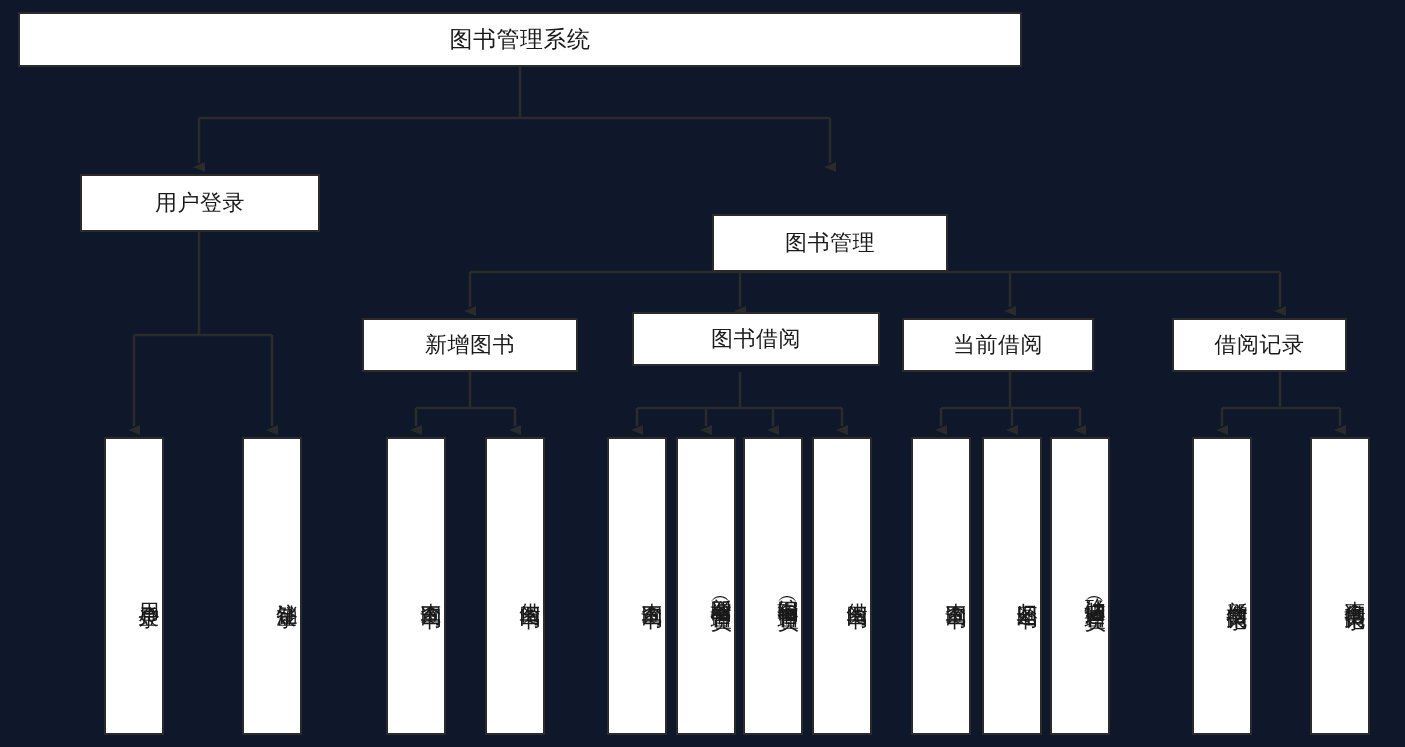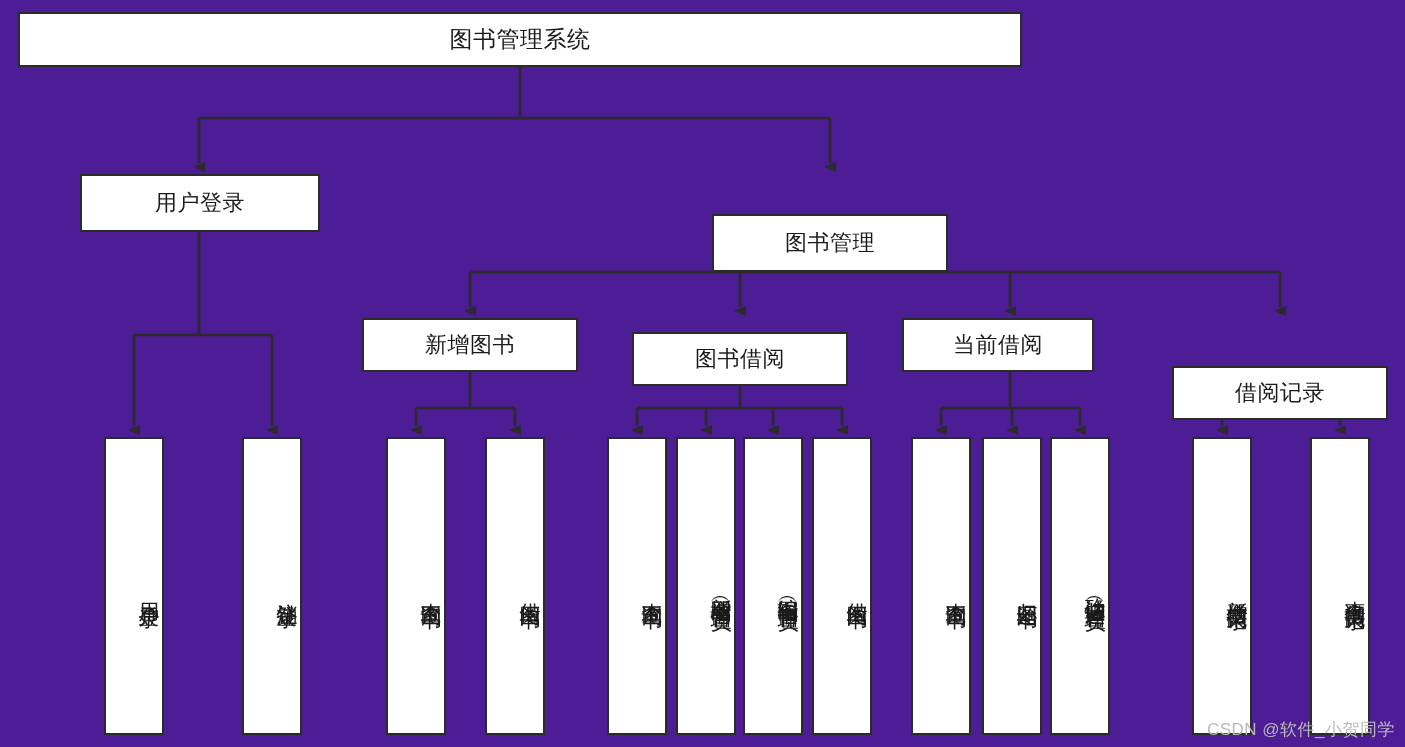--- a/index.html
+++ b/index.html
@@ -8,21 +8,21 @@
     padding: 0;
     background: #ffffff;
   }
   body {
     font-family: "Liberation Sans", "DejaVu Sans", sans-serif;
   }
   #diagram-root {
     position: relative;
     width: 1405px;
     height: 747px;
-    background: #4c1d95;
+    background: #0f172a;
     overflow: hidden;
   }
   #edges-layer {
     position: absolute;
     left: 0;
     top: 0;
     width: 1405px;
     height: 747px;
     pointer-events: none;
   }
@@ -120,27 +120,27 @@
       </div>
       <div class="node horizontal level2" style="left: 80px; top: 174px; width: 240px; height: 58px; border-color: rgb(43, 43, 43); background: rgb(255, 255, 255);">
         <span>用户登录</span>
       </div>
       <div class="node horizontal level2" style="left: 712px; top: 174px; width: 236px; height: 58px; border-color: rgb(43, 43, 43); background: rgb(255, 255, 255); margin-top: 40px;">
         <span>图书管理</span>
       </div>
       <div class="node horizontal level3" style="left: 362px; top: 318px; width: 216px; height: 54px; border-color: rgb(43, 43, 43); background: rgb(255, 255, 255);">
         <span>新增图书</span>
       </div>
-      <div class="node horizontal level3" style="left: 632px; top: 332px; width: 216px; height: 54px; border-color: rgb(43, 43, 43); background: rgb(255, 255, 255);">
+      <div class="node horizontal level3" style="left: 632px; top: 312px; width: 248px; height: 54px; border-color: rgb(43, 43, 43); background: rgb(255, 255, 255);">
         <span>图书借阅</span>
       </div>
       <div class="node horizontal level3" style="left: 902px; top: 318px; width: 192px; height: 54px; border-color: rgb(43, 43, 43); background: rgb(255, 255, 255);">
         <span>当前借阅</span>
       </div>
-      <div class="node horizontal level3" style="left: 1172px; top: 318px; width: 216px; height: 54px; border-color: rgb(43, 43, 43); background: rgb(255, 255, 255); margin-top: 48px;">
+      <div class="node horizontal level3" style="left: 1172px; top: 318px; width: 175px; height: 54px; border-color: rgb(43, 43, 43); background: rgb(255, 255, 255);">
         <span>借阅记录</span>
       </div>
       <div class="node vertical leaf" style="left: 104px; top: 437px; width: 60px; height: 298px; border-color: rgb(43, 43, 43); background: rgb(255, 255, 255);">
         <span>用户登录</span>
       </div>
       <div class="node vertical leaf" style="left: 242px; top: 437px; width: 60px; height: 298px; border-color: rgb(43, 43, 43); background: rgb(255, 255, 255);">
         <span>注销登录</span>
       </div>
       <div class="node vertical leaf" style="left: 386px; top: 437px; width: 60px; height: 298px; border-color: rgb(43, 43, 43); background: rgb(255, 255, 255);">
         <span>查询图书</span>
@@ -170,14 +170,13 @@
         <span>确认归还（管理员）</span>
       </div>
       <div class="node vertical leaf" style="left: 1192px; top: 437px; width: 60px; height: 298px; border-color: rgb(43, 43, 43); background: rgb(255, 255, 255);">
         <span>新增借阅记录</span>
       </div>
       <div class="node vertical leaf" style="left: 1310px; top: 437px; width: 60px; height: 298px; border-color: rgb(43, 43, 43); background: rgb(255, 255, 255);">
         <span>查询借阅记录</span>
       </div>
     </div>
 
-  <div id="watermark">CSDN @软件_小贺同学</div>
 </div>
 
 </body></html>

